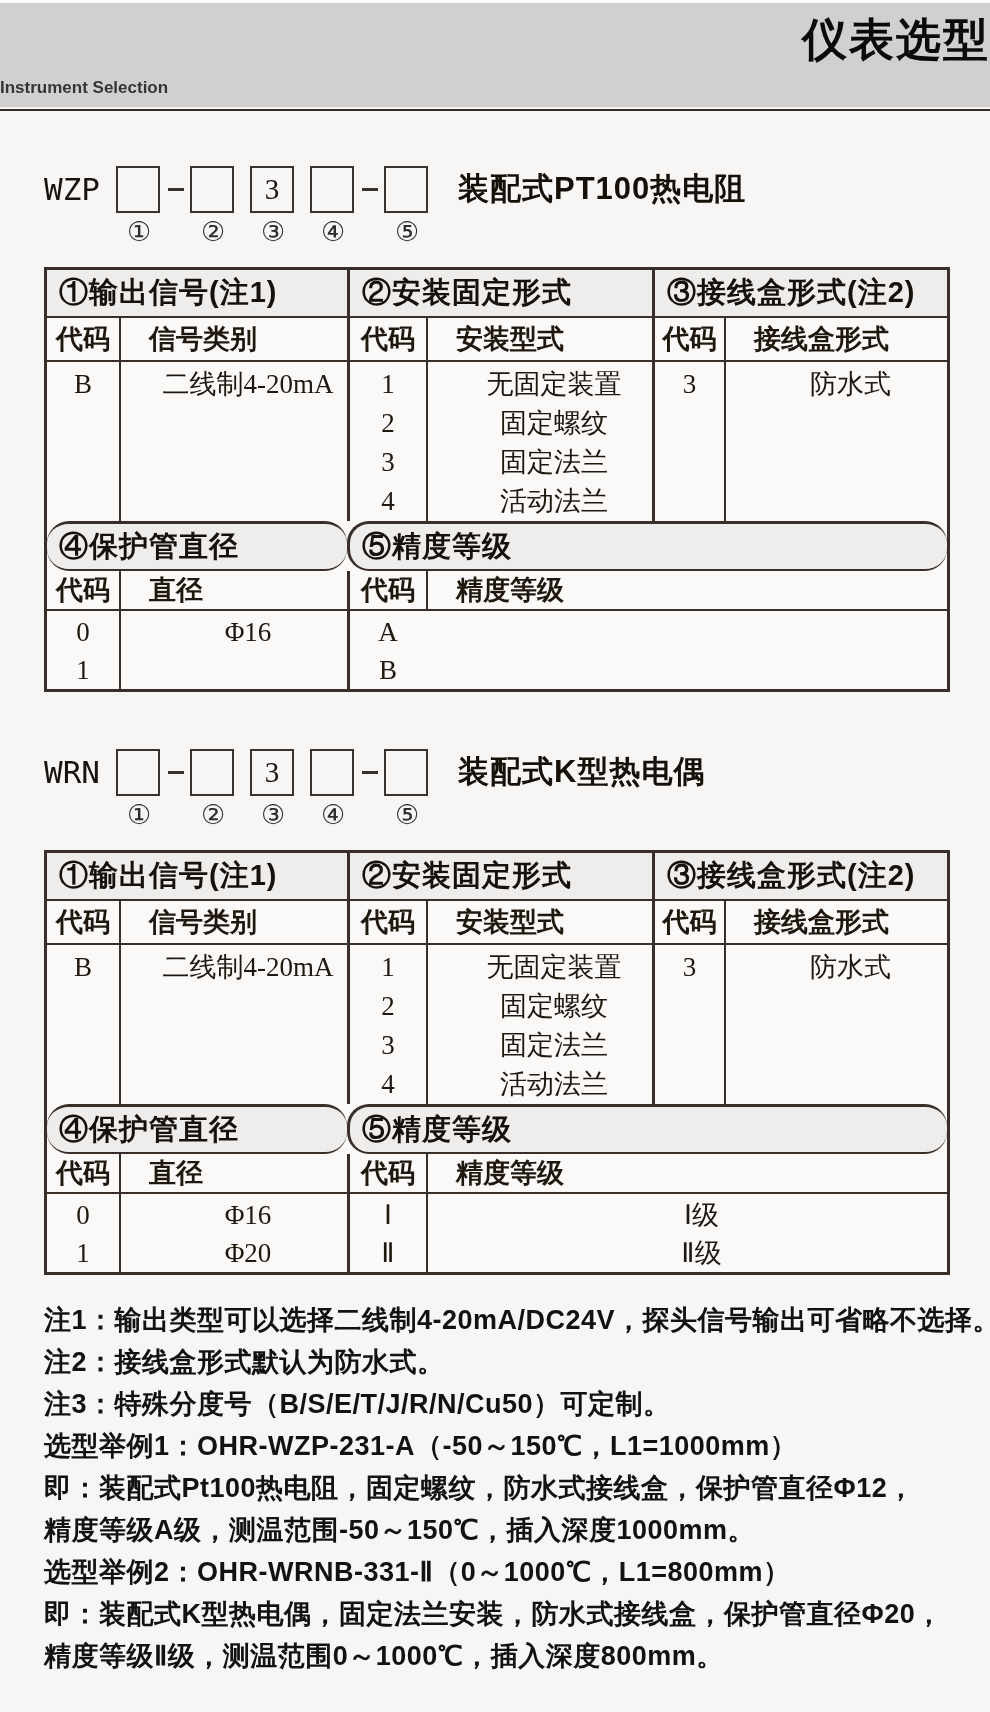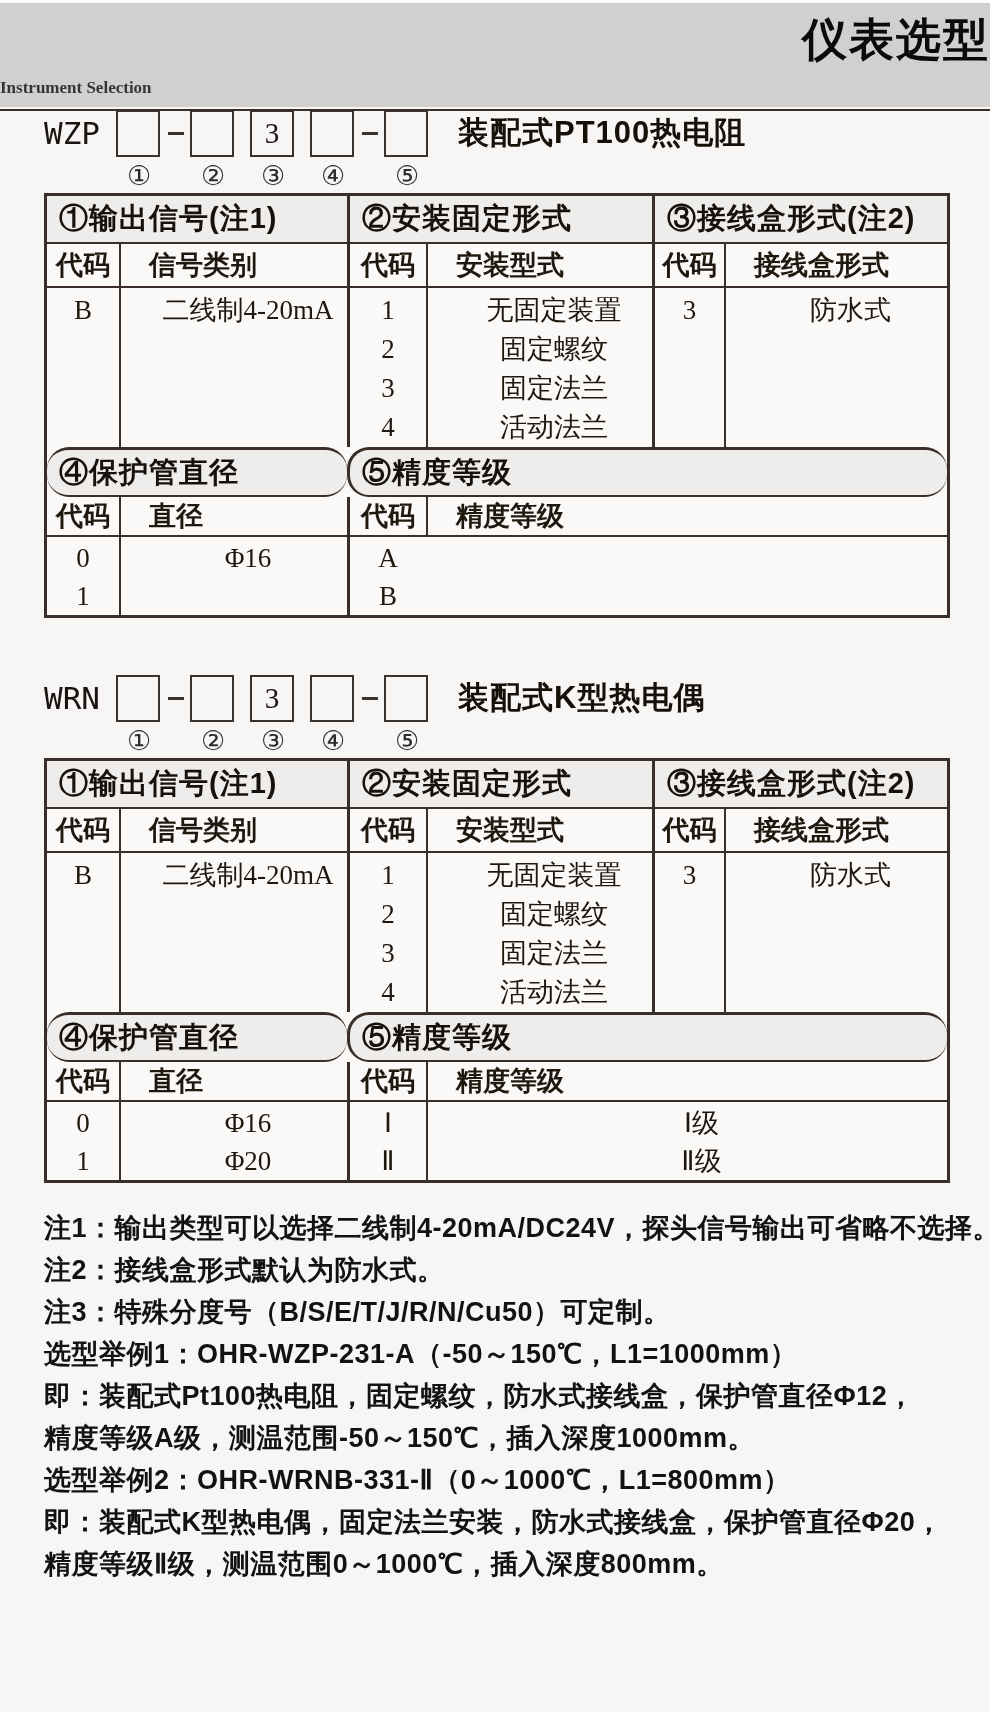--- a/index.html
+++ b/index.html
@@ -27,21 +27,21 @@
   .top .sub{font-size:17px;color:#353535;margin-top:2px;}
 
   .content{padding:0 40px 0 44px;}
 
   
   .mrow,.crow{
     display:grid;
     grid-template-columns:72px 46px 28px 46px 14px 46px 14px 46px 28px 46px auto;
     align-items:center;
   }
-  .model1{}
+  .model1{margin-top:56px;}
   .model2{margin-top:54px;}
   .mrow{height:52px;}
   .crow{height:34px;}
   .prefix{
     font-family:"DejaVu Sans Mono","Liberation Mono",monospace;
     font-size:31px;font-weight:500;color:#191311;
   }
   .cbox{
     width:44px;height:47px;border:2px solid #3a322c;background:transparent;
     display:flex;align-items:center;justify-content:center;
@@ -53,38 +53,39 @@
     padding-left:28px;font-size:31px;font-weight:bold;color:#161009;
     white-space:nowrap;letter-spacing:1px;
   }
   .circ{
     text-align:center;font-size:27px;color:#2c2c2c;line-height:34px;
     font-family:"DejaVu Sans",sans-serif;
   }
 
   
   .spec-table{
+    margin-top:18px;
     border:3px solid var(--bd);
     background:var(--cellbg);
     display:grid;
     grid-template-columns:72px 228px 79px 226px 72px 1fr;
   }
   .cell{min-height:0;}
   .band{
     grid-column:span 2;background:var(--band);
     display:flex;align-items:center;height:48px;
     padding-left:12px;font-size:29px;font-weight:bold;color:#17110c;
     border-bottom:2px solid var(--bd);letter-spacing:1px;white-space:nowrap;
   }
   .band2{height:50px;border-top:3px solid var(--bd);border-bottom:2px solid var(--bd);border-radius:22px;}
   .span4{grid-column:3/7;}
   .sub{
     height:44px;display:flex;align-items:center;
     font-size:27px;font-weight:600;color:#20180f;
-    font-family:Liberation Serif, serif;
+    font-family:Liberation Sans, sans-serif;
     border-bottom:2px solid var(--bd);white-space:nowrap;
   }
   .sub2{height:40px;}
   .datacell{padding-top:3px;min-height:158px;}
   .datacell2{min-height:78px;padding-top:2px;}
   .entry{
     height:39px;line-height:39px;font-size:27px;color:#20180f;
     font-family:"Liberation Serif",serif;white-space:nowrap;
   }
   .datacell2 .entry{height:38px;line-height:38px;}

